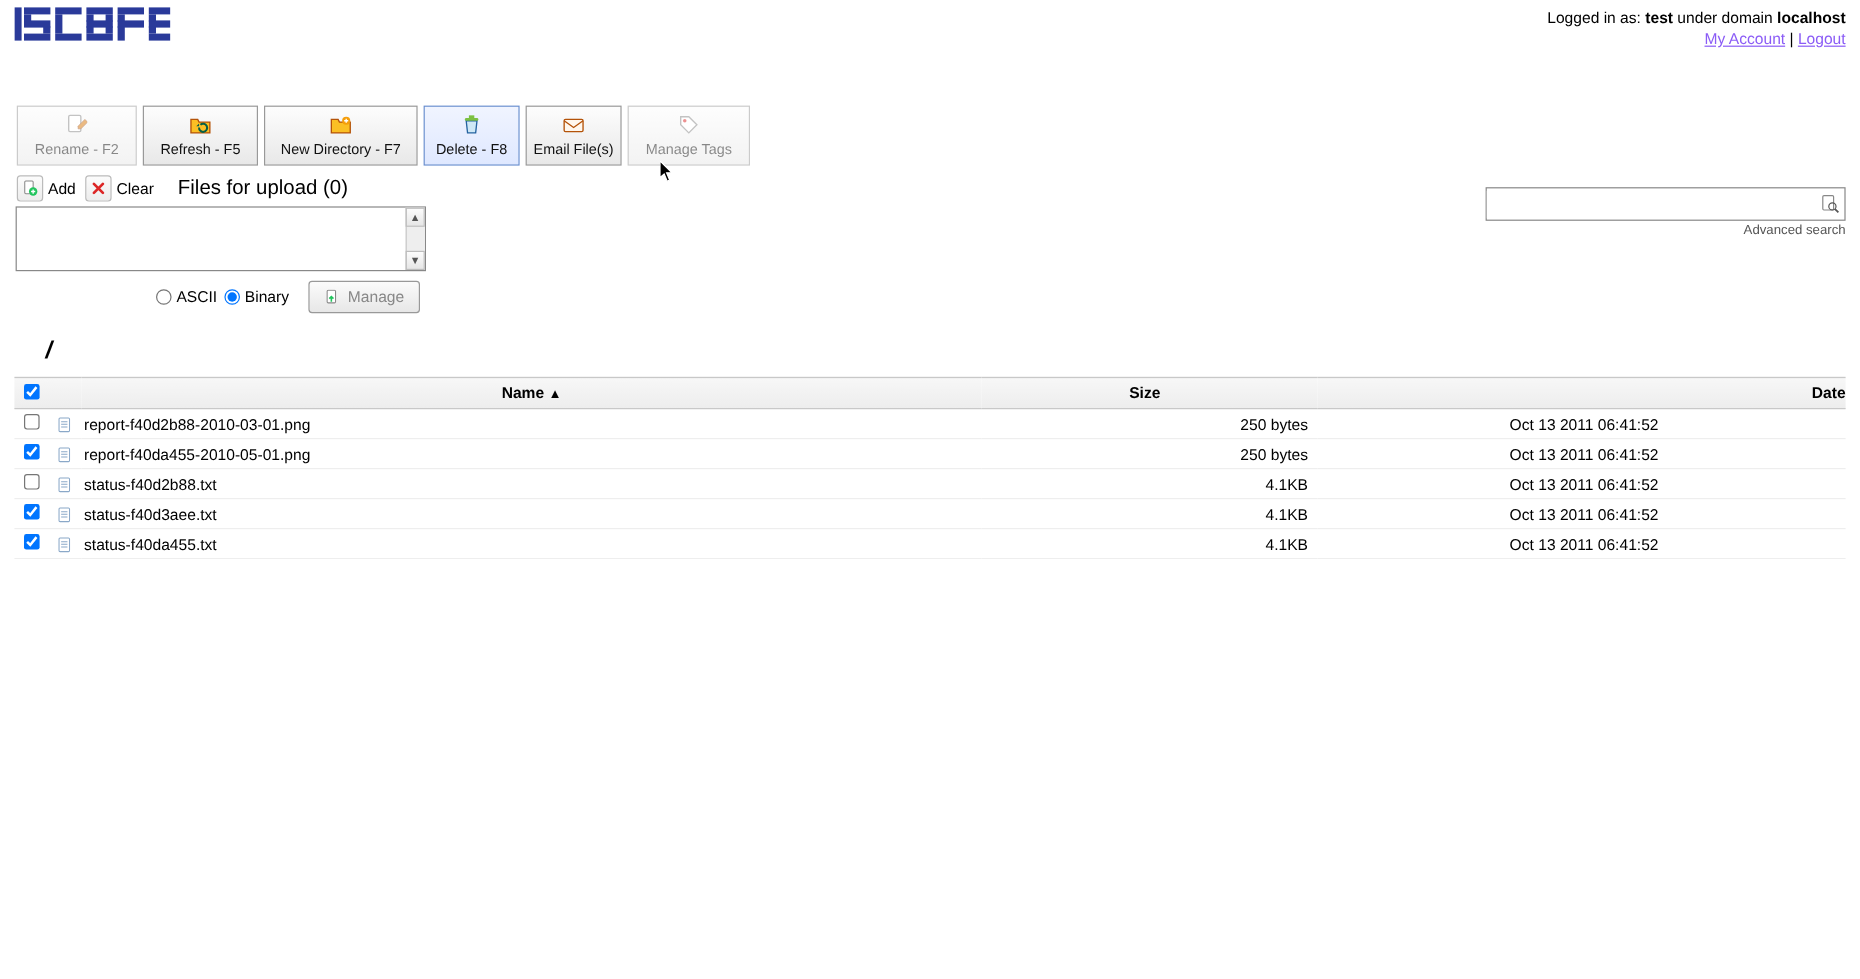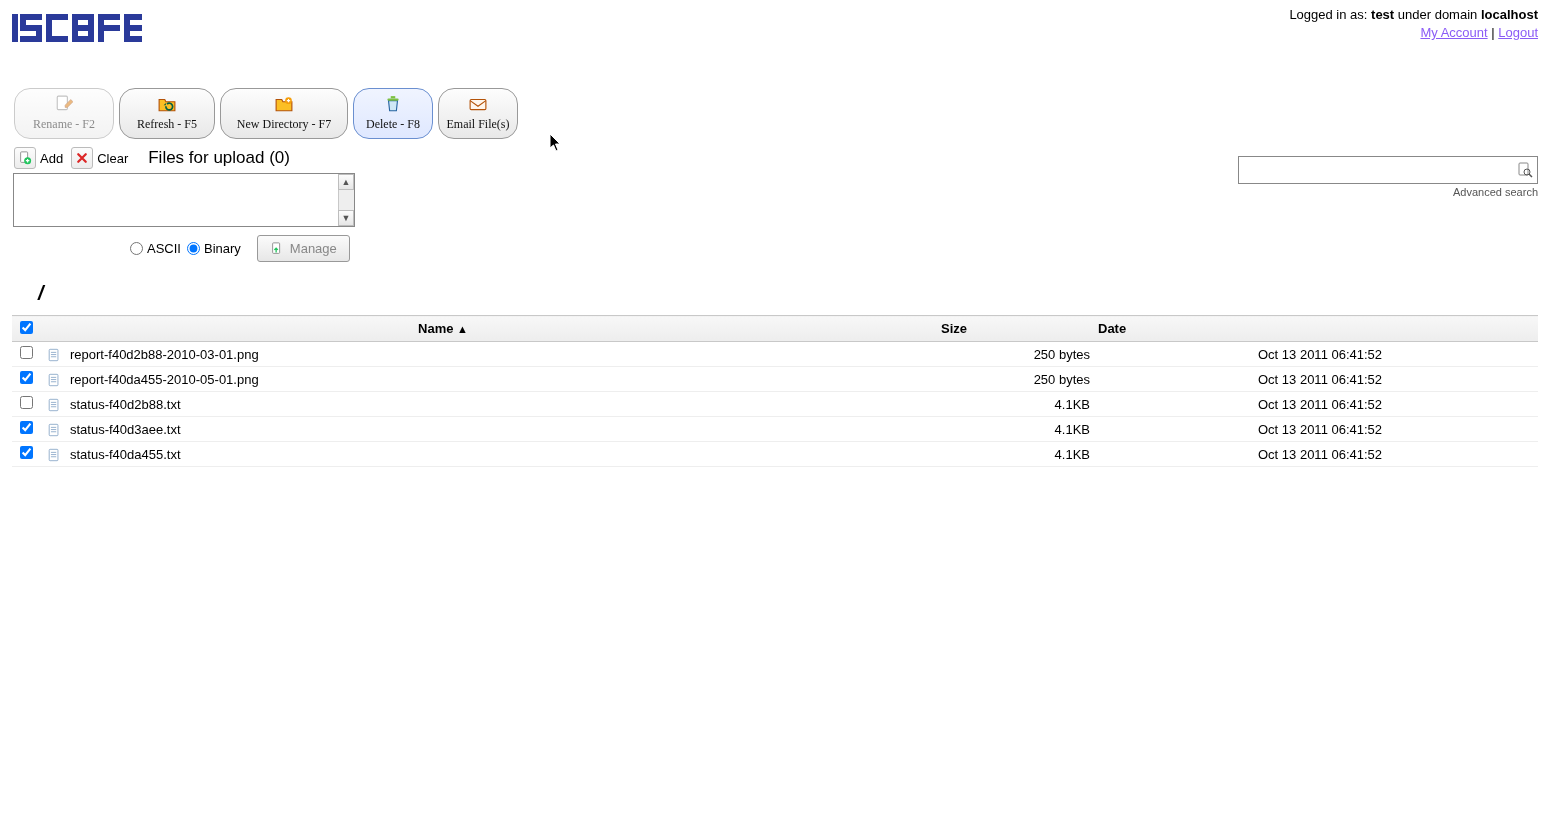--- a/index.html
+++ b/index.html
@@ -1,23 +1,23 @@
 <!DOCTYPE html>
 <html><head>
 <meta charset="utf-8">
 <style>
 * { box-sizing: border-box; margin: 0; padding: 0; }
 body { font-family: Arial, sans-serif; font-size: 13px; background: #fff; color: #000; }
-.header { display: flex; justify-content: space-between; align-items: flex-end; padding: 6px 12px 8px 12px; }
+.header { display: flex; justify-content: space-between; align-items: flex-start; padding: 6px 12px 8px 12px; }
 .logo { width: 130px; height: 28px; display: flex; align-items: center; gap: 2px; }
 .login-info { text-align: right; font-size: 13px; line-height: 1.4; }
 .login-info .links a { color: #8b5cf6; text-decoration: underline; }
 .login-info .sep { color: #000; }
 .toolbar { display: flex; gap: 5px; padding: 4px 14px 6px 14px; margin-top: 34px; }
-.toolbar-btn { display: flex; flex-direction: column; align-items: center; justify-content: center; border: 1px solid #999; border-radius: 16px; background: linear-gradient(#fdfdfd, #e8e8e8); padding: 6px 8px 6px 8px; cursor: pointer; min-height: 46px; font-family: Liberation Serif, serif; }
+.toolbar-btn { display: flex; flex-direction: column; align-items: center; justify-content: center; border: 1px solid #999; border-radius: 0; background: linear-gradient(#fdfdfd, #e8e8e8); padding: 6px 8px 6px 8px; cursor: pointer; min-height: 46px; }
 .toolbar-btn .icon { width: 18px; height: 18px; margin-bottom: 4px; }
 .toolbar-btn .label { font-size: 12px; color: #111; white-space: nowrap; }
 .toolbar-btn.disabled { opacity: .5; cursor: default; }
 .toolbar-btn.hover { background: linear-gradient(#f0f4ff, #dfe8ff); border-color: #6a8fd0; }
 #btn-rename { width: 100px; } #btn-refresh { width: 96px; } #btn-change-dir { width: 126px; }
 #btn-new-dir { width: 128px; } #btn-delete { width: 80px; } #btn-email { width: 80px; } #btn-tags { width: 102px; }
 .upload-row { display: flex; align-items: center; gap: 2px; padding: 2px 14px 0 14px; }
 .mini-btn { display: inline-flex; align-items: center; justify-content: center; border: 1px solid #bbb; border-radius: 3px; width: 22px; height: 22px; background: linear-gradient(#fcfcfc,#ececec); cursor: pointer; }
 .upload-row .lbl { margin-left: 2px; margin-right: 6px; font-size: 13px; }
 .files-for-upload { margin-left: 12px; font-size: 17px; }
@@ -36,21 +36,21 @@
 .advanced-search { font-size: 11px; color: #555; margin-top: 2px; cursor: pointer; }
 .path-row { padding: 20px 14px 4px 38px; font-size: 20px; font-weight: bold; font-style: italic; }
 .file-table { width: calc(100% - 24px); margin: 6px 12px 0 12px; border-collapse: collapse; }
 .file-table th { background: linear-gradient(#f7f7f7,#ededed); border-top: 1px solid #c8c8c8; border-bottom: 1px solid #c8c8c8; font-size: 13px; font-weight: bold; text-align: center; height: 26px; }
 .file-table th.sel-col, .file-table td.sel-col { width: 28px; text-align: center; }
 .file-table th.icon-col, .file-table td.icon-col { width: 28px; text-align: center; }
 .file-table th.name-col { text-align: center; }
 .file-table td.name-col { text-align: left; padding-left: 2px; }
 .file-table th.size-col, .file-table td.size-col { width: 280px; text-align: right; padding-right: 8px; }
 .file-table td.size-col { text-align: right; padding-right: 8px; }
-.file-table th.date-col, .file-table td.date-col { width: 440px; text-align: left; }
+.file-table th.date-col, .file-table td.date-col { width: 440px; text-align: right; }
 .file-table td.date-col { text-align: left; padding-left: 160px; }
 .file-table td { border-bottom: 1px solid #eee; height: 25px; font-size: 13px; vertical-align: middle; }
 .file-table tbody tr:first-child td { border-top: none; }
 .sort-arrow { font-size: 11px; }
 .file-icon { display: inline-block; width: 14px; height: 14px; vertical-align: middle; }
 .cursor-overlay { position: absolute; left: 550px; top: 134px; pointer-events: none; font-size: 14px; }
 input[type=checkbox] { width: 13px; height: 13px; }
 </style>
 </head>
 <body>
@@ -178,20 +178,26 @@
         <use href="#i-trash"></use>
       </svg>
     <span class="label">Delete - F8</span>
   </div>
   <div id="btn-email" class="toolbar-btn">
     <svg class="icon">
         <use href="#i-envelope"></use>
       </svg>
     <span class="label">Email File(s)</span>
   </div>
+  <div id="btn-tags" class="toolbar-btn disabled">
+    <svg class="icon">
+        <use href="#i-tag"></use>
+      </svg>
+    <span class="label">Manage Tags</span>
+  </div>
 </div>
 
 <div class="upload-row">
   <span class="mini-btn">
       <svg width="14" height="14">
         <use href="#i-file-plus"></use>
       </svg>
     </span>
   <span class="lbl">Add</span>
   <span class="mini-btn">

